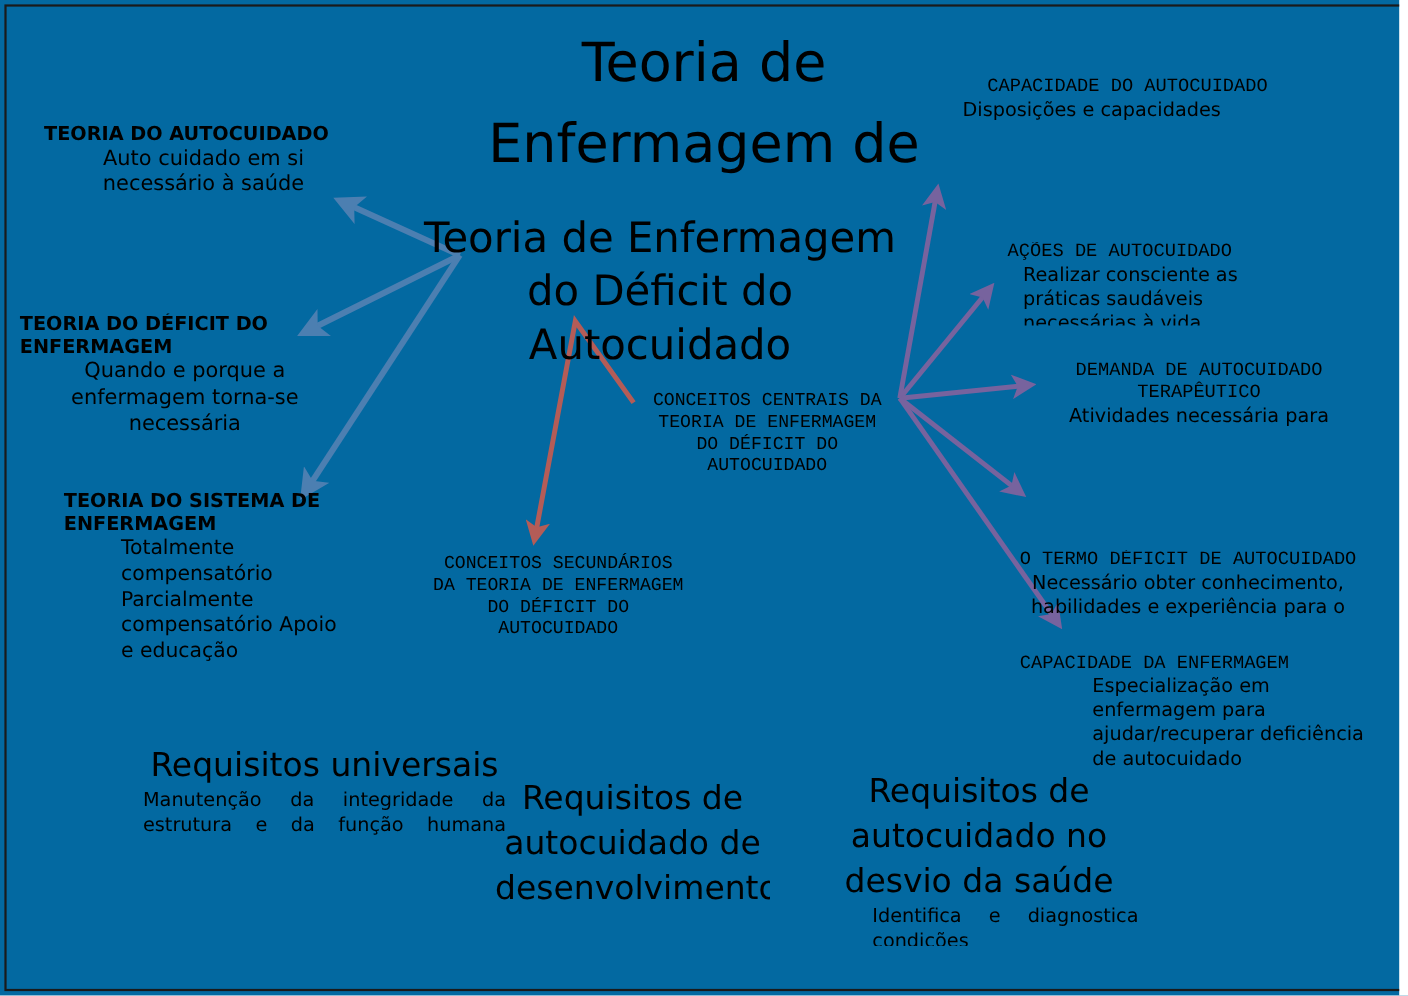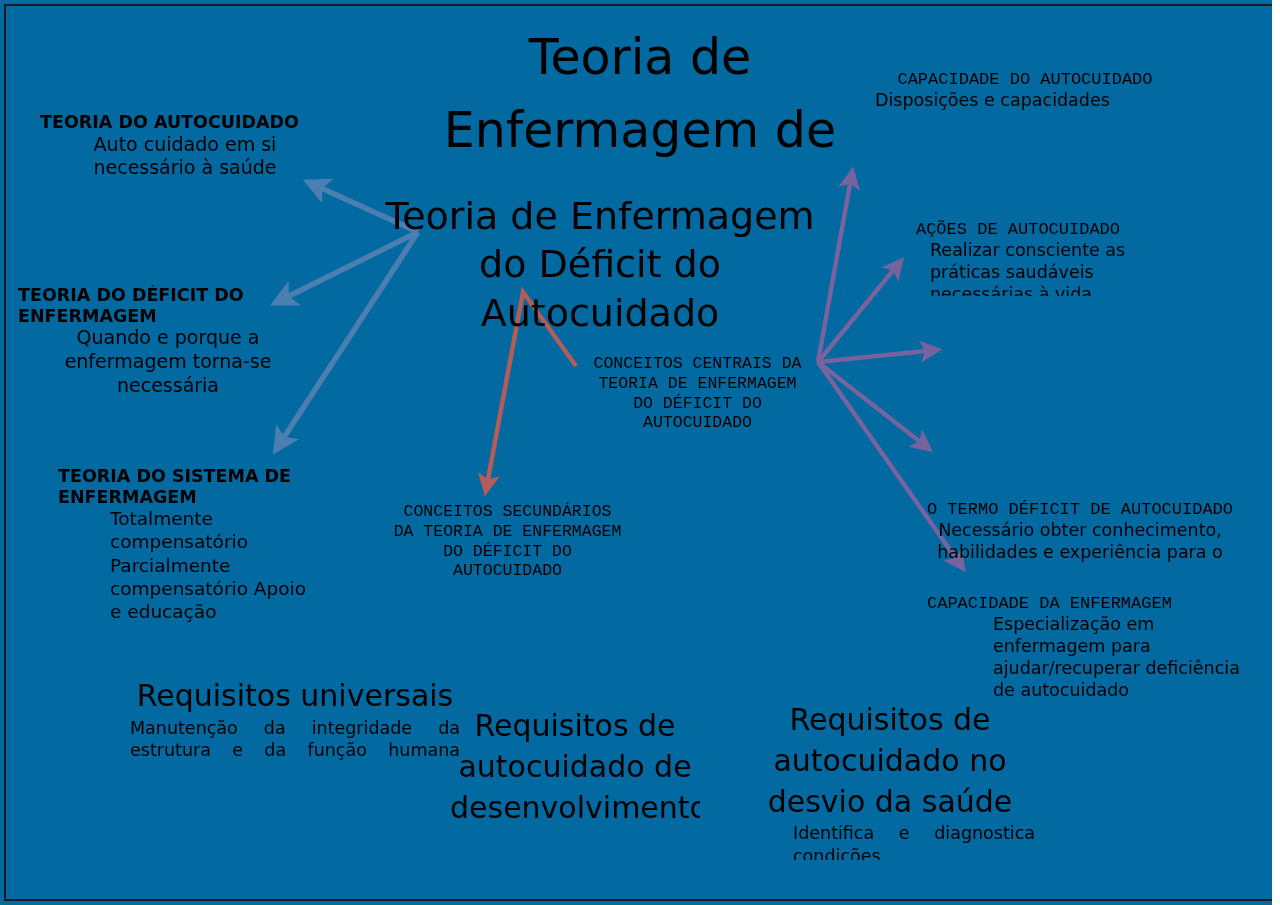--- a/index.html
+++ b/index.html
@@ -66,21 +66,21 @@
   }
   
   #n-autocuidado{ left:40px; top:112px; width:290px; height:88px;}
   #n-autocuidado .hd{font-size:17.5px;}
   #n-autocuidado .bd{font-size:19px;text-align:center;}
 
   #n-deficit{ left:18px; top:285px; width:300px; height:110px;}
   #n-deficit .hd{font-size:17.5px;}
   #n-deficit .bd{font-size:19px;text-align:center;}
 
-  #n-sistema{ left:58px; top:466px; width:260px; height:170px;}
+  #n-sistema{ left:58px; top:446px; width:260px; height:170px;}
   #n-sistema .hd{font-size:17.5px;}
   #n-sistema .bd{font-size:18.5px;text-align:left;padding-left:52px;}
 
   
   #n-centrais{ left:585px; top:354px; width:225px;}
   #n-centrais .hd-reg{font-size:16.5px;}
 
   #n-secundarios{ left:368px; top:502px; width:255px;}
   #n-secundarios .hd-reg{font-size:16.5px;margin-left:24px;}
 
@@ -196,20 +196,24 @@
   <div class="node clip" id="n-capacidade-auto">
     <div class="hd-reg">CAPACIDADE DO AUTOCUIDADO</div>
     <div class="bd">Disposições e capacidades</div>
   </div>
 
   <div class="node clip" id="n-acoes">
     <div class="hd-reg">AÇÕES DE AUTOCUIDADO</div>
     <div class="bd">Realizar consciente as práticas saudáveis necessárias à vida</div>
   </div>
 
+  <div class="node clip" id="n-demanda">
+    <div class="hd-reg">DEMANDA DE AUTOCUIDADO TERAPÊUTICO</div>
+    <div class="bd">Atividades necessária para</div>
+  </div>
 
   <div class="node clip" id="n-termo">
     <div class="hd-reg">O TERMO DÉFICIT DE AUTOCUIDADO</div>
     <div class="bd">Necessário obter conhecimento, habilidades e experiência para o</div>
   </div>
 
   <div class="node clip" id="n-cap-enf">
     <div class="hd-reg">CAPACIDADE DA ENFERMAGEM</div>
     <div class="bd">Especialização em enfermagem para ajudar/recuperar deficiência de autocuidado</div>
   </div>

